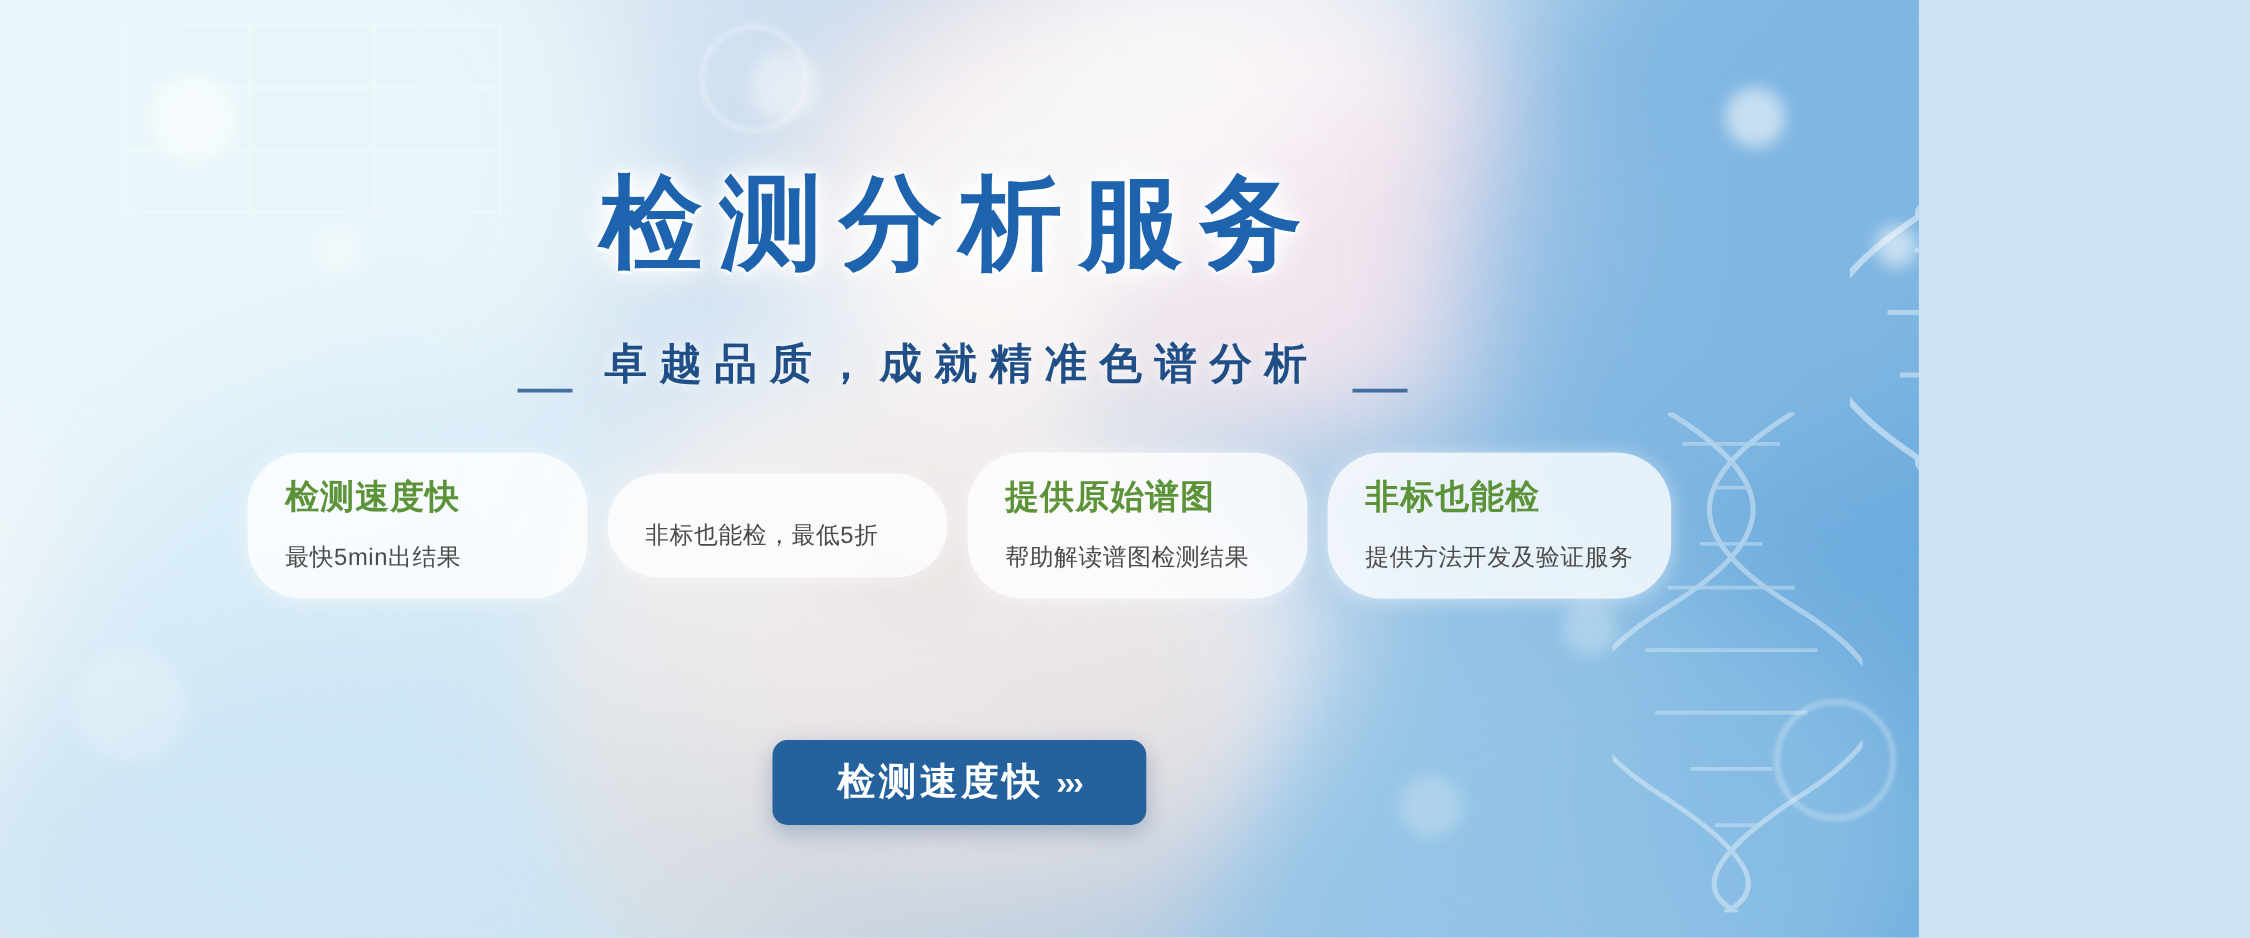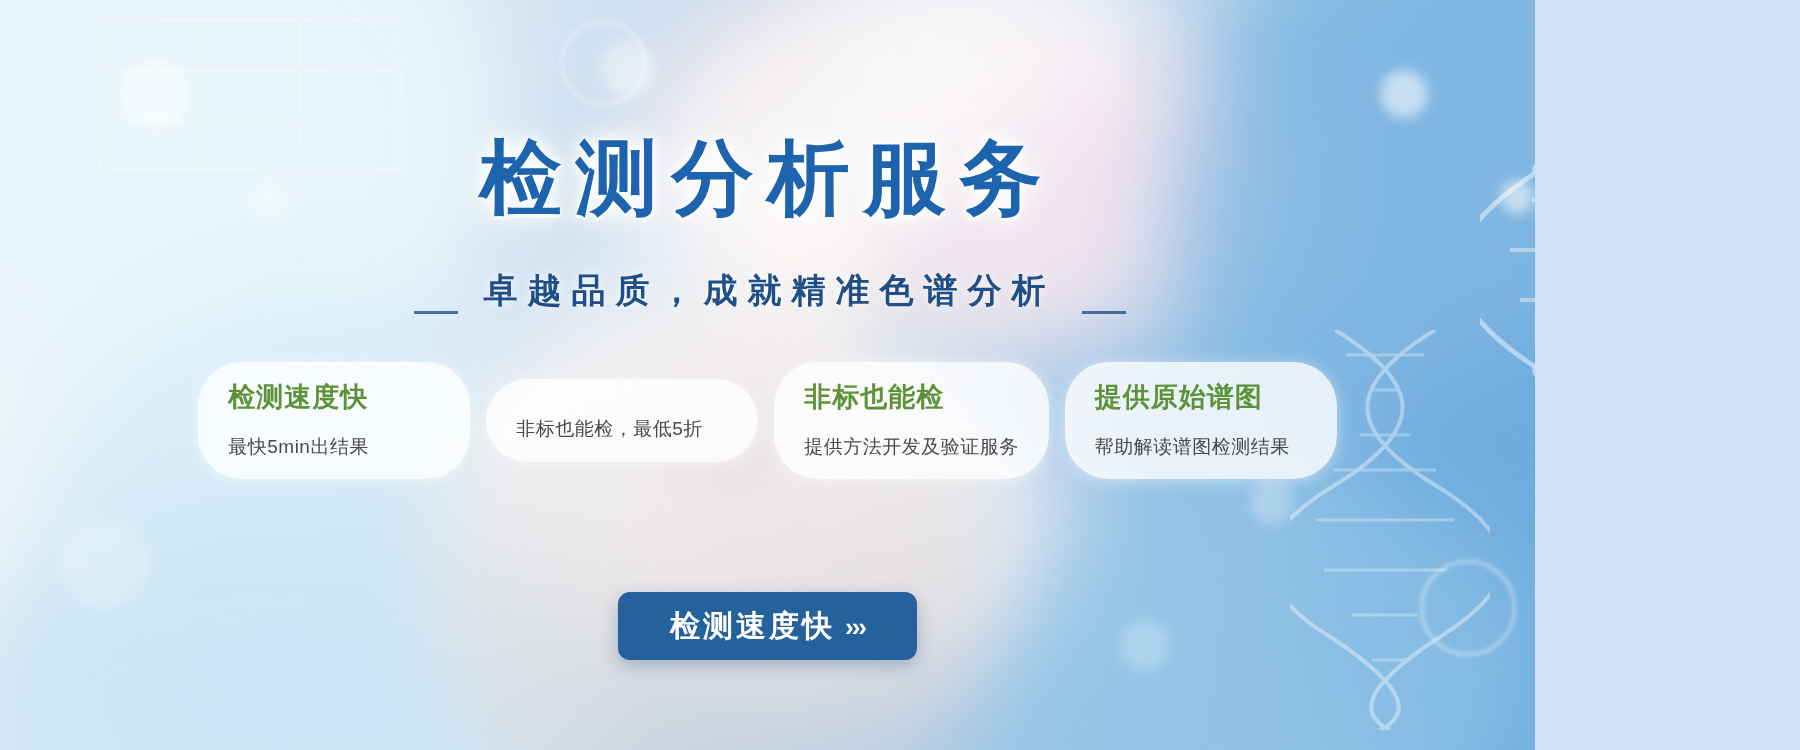--- a/index.html
+++ b/index.html
@@ -223,26 +223,26 @@
 
     <div class="pills">
       <div class="pill">
         <div class="pill-title">检测速度快</div>
         <div class="pill-sub">最快5min出结果</div>
       </div>
       <div class="pill">
         <div class="pill-sub">非标也能检，最低5折</div>
       </div>
       <div class="pill">
+        <div class="pill-title">提供原始谱图</div>
+        <div class="pill-sub">帮助解读谱图检测结果</div>
+      </div>
+      <div class="pill">
         <div class="pill-title">非标也能检</div>
         <div class="pill-sub">提供方法开发及验证服务</div>
-      </div>
-      <div class="pill">
-        <div class="pill-title">提供原始谱图</div>
-        <div class="pill-sub">帮助解读谱图检测结果</div>
       </div>
     </div>
 
     <div class="cta-wrap">
       <button class="cta">
         <span>检测速度快</span><span class="chev">›››</span>
       </button>
     </div>
 
   </div>

